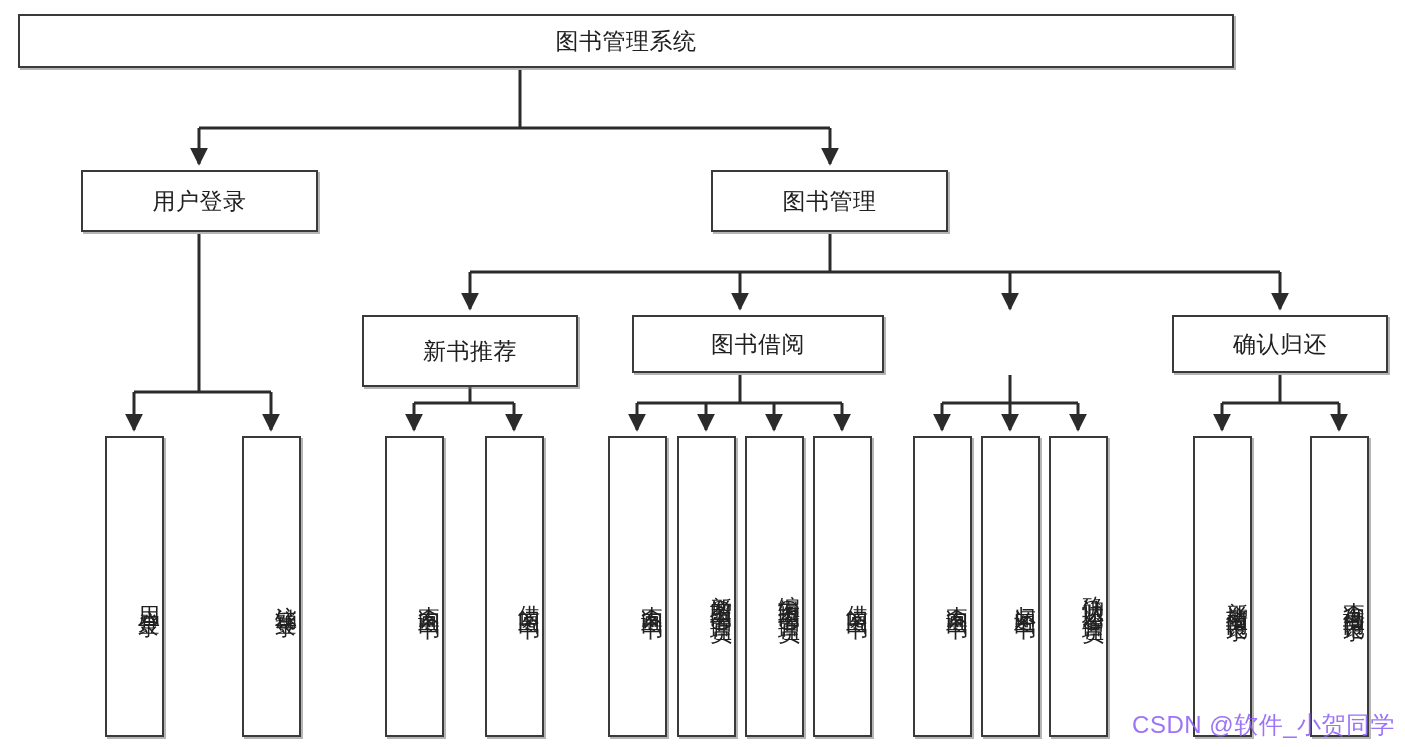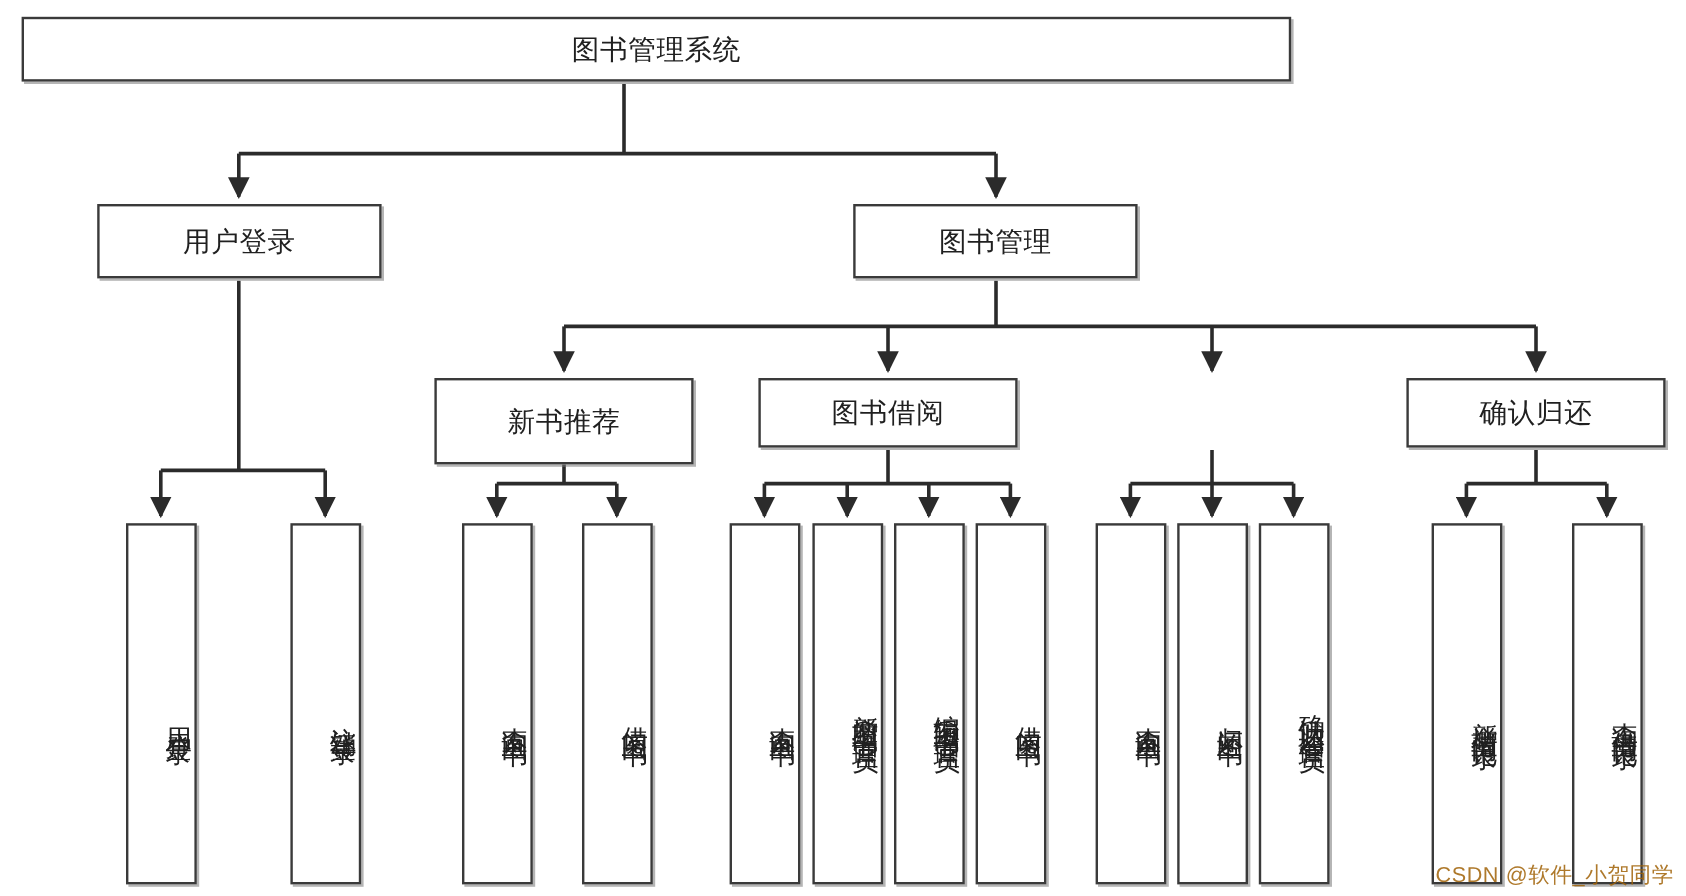--- a/index.html
+++ b/index.html
@@ -57,22 +57,22 @@
   .node-v .vtext {
     writing-mode: vertical-rl;
     text-orientation: upright;
     display: block;
     white-space: nowrap;
   }
   .watermark {
     position: absolute;
     right: 10px;
     bottom: 6px;
-    font-size: 18px;
-    color: #a16207;
+    font-size: 24px;
+    color: #8b5cf6;
     opacity: 0.85;
     white-space: nowrap;
     letter-spacing: 0.5px;
   }
 </style>
 </head>
 <body>
 
 <div id="diagram-root">
 
@@ -119,37 +119,37 @@
       <path d="M 1010 403 L 1010 430" marker-end="url(#arrow)"></path>
       <path d="M 1078 403 L 1078 430" marker-end="url(#arrow)"></path>
 
       <path d="M 1280 375 L 1280 403"></path>
       <path d="M 1222 403 L 1339 403"></path>
       <path d="M 1222 403 L 1222 430" marker-end="url(#arrow)"></path>
       <path d="M 1339 403 L 1339 430" marker-end="url(#arrow)"></path>
     </g>
   </svg>
 
-  <div class="node node-h root" style="left:18px; top:14px; width:1058px; height:54px;">
+  <div class="node node-h root" style="left:18px; top:14px; width:1216px; height:54px;">
     <span>图书管理系统</span>
   </div>
 
   <div class="node node-h" style="left:81px; top:170px; width:237px; height:62px;">
     <span>用户登录</span>
   </div>
 
   <div class="node node-h" style="left:711px; top:170px; width:237px; height:62px;">
     <span>图书管理</span>
   </div>
 
   <div class="node node-h" style="left:362px; top:315px; width:216px; height:72px;">
     <span>新书推荐</span>
   </div>
 
-  <div class="node node-h" style="left:632px; top:315px; width:216px; height:58px;">
+  <div class="node node-h" style="left:632px; top:315px; width:252px; height:58px;">
     <span>图书借阅</span>
   </div>
 
 
   <div class="node node-h" style="left:1172px; top:315px; width:216px; height:58px;">
     <span>确认归还</span>
   </div>
 
   <div class="node node-v" style="left:105px; top:436px; width:59px; height:301px;">
     <span class="vtext">用户登录</span>

